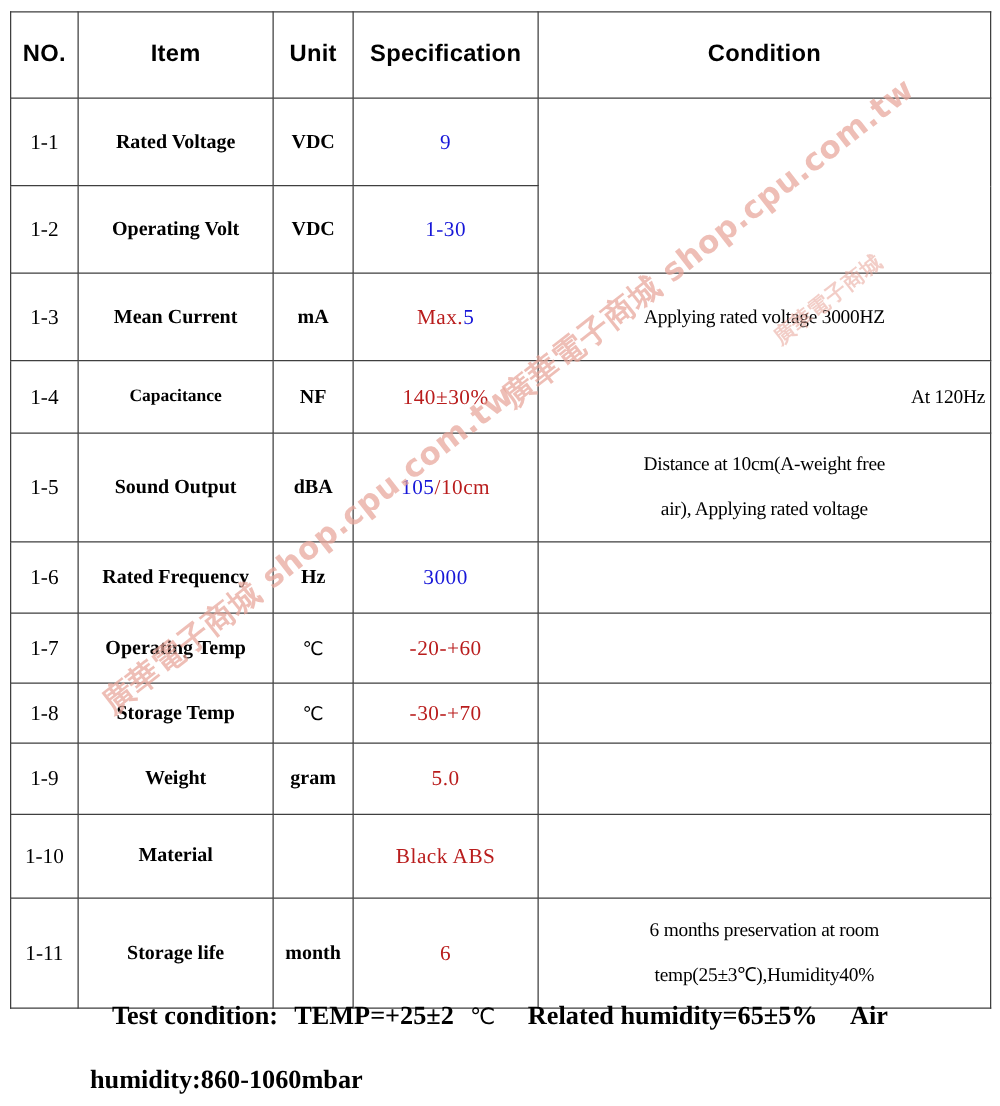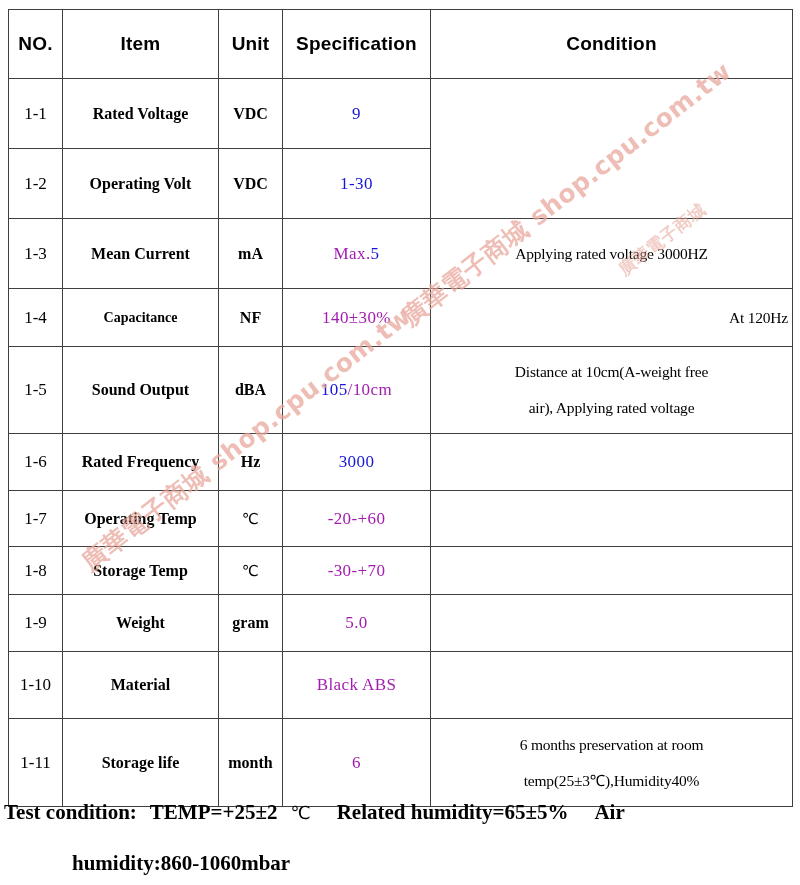--- a/index.html
+++ b/index.html
@@ -107,21 +107,21 @@
     word-break: break-all;
     line-height: 1.35;
   }
   
   td.spec {
     font-family: "DejaVu Serif", serif;
     font-size: 17px;
     letter-spacing: .4px;
   }
   td.spec .blue { color: #1616d8; }
-  td.spec .blk  { color: #a21caf; }
+  td.spec .blk  { color: #b91c1c; }
   
   td.cond {
     font-family: "DejaVu Sans Mono", monospace;
     font-size: 15.5px;
     line-height: 2.0;
     letter-spacing: -0.2px;
   }
   td.cond.left {
     text-align: right;
     padding-left: 24px;
@@ -149,21 +149,21 @@
     left: 0;
     top: 800px;
     width: 800px;
     z-index: 2;
     font-family: "Liberation Serif", serif;
     font-weight: bold;
     color: #000;
   }
   .foot-line1 {
     font-size: 21px;
-    text-align: left;
+    text-align: center;
     white-space: nowrap;
     padding: 0 4px;
   }
   .foot-line1 .gap { display: inline-block; width: 13px; }
   .foot-line1 .gap-lg { display: inline-block; width: 26px; }
   .foot-line2 {
     font-size: 21px;
     margin-top: 26px;
     padding-left: 72px;
   }

